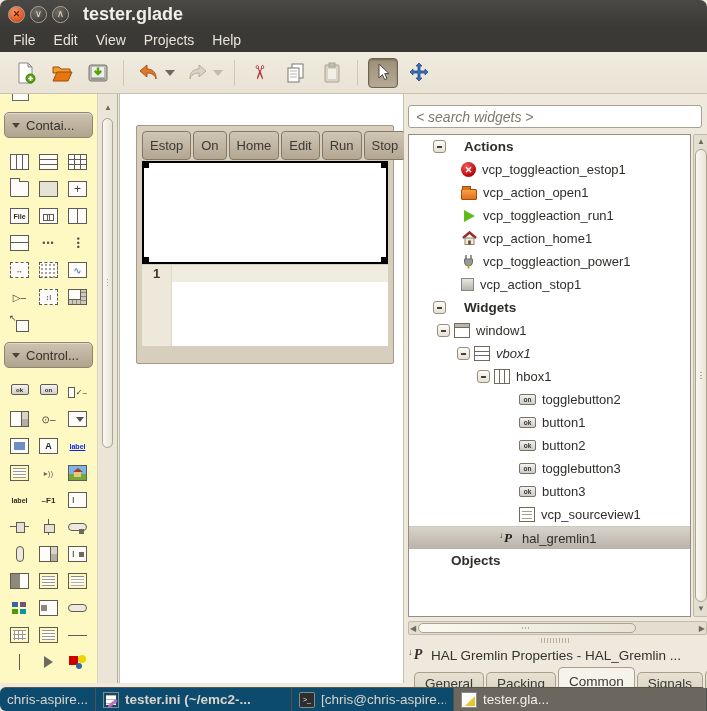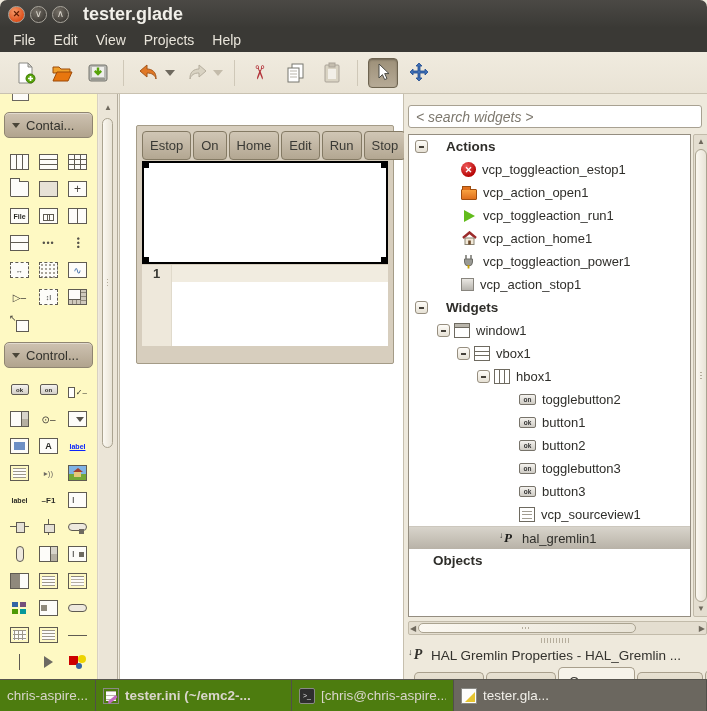--- a/index.html
+++ b/index.html
@@ -170,22 +170,22 @@
   .searchbox::placeholder{color:#7d786e;font-style:italic;}
   .tree{position:absolute;left:4px;top:40px;width:283px;height:483px;background:#fff;
         border:1px solid #948d80;overflow:hidden;}
   .row{height:23px;display:flex;align-items:center;font-size:13px;color:#2f2e2a;position:relative;}
   .row.sel{background:linear-gradient(#d8d4cb,#b8b2a7);border-top:1px solid #ccc7bd;}
   .row .lbl{margin-left:6px;white-space:nowrap;}
   .row.group .lbl{font-weight:bold;margin-left:18px;font-size:13.5px;}
   .exp{width:13px;height:13px;border:1px solid #968e7f;border-radius:3px;flex:none;
        background:linear-gradient(#fefcf8,#e6e1d5);position:relative;}
   .exp::after{content:"";position:absolute;left:3px;right:3px;top:5px;height:2px;background:#45413a;}
-  .ind0{padding-left:6px;} .ind1a{padding-left:48px;} .ind1{padding-left:28px;}
-  .ind2{padding-left:48px;} .ind3{padding-left:68px;} .ind3i{padding-left:87px;} .ind4{padding-left:106px;}
+  .ind0{padding-left:24px;} .ind1a{padding-left:48px;} .ind1{padding-left:28px;}
+  .ind2{padding-left:48px;font-style:italic;} .ind3{padding-left:68px;} .ind3i{padding-left:87px;} .ind4{padding-left:106px;}
 
   
   .ti{width:16px;height:15px;flex:none;margin-left:4px;position:relative;
       display:flex;align-items:center;justify-content:center;}
   .ti-estop{background:radial-gradient(circle at 36% 30%,#f05a5a,#b30000 75%);border-radius:50%;
             color:#fff;font-size:9px;font-weight:bold;width:15px;}
   .ti-open{height:11px;margin-top:3px;background:linear-gradient(#f9a13f,#e0701d);
            border:1px solid #a04e0f;border-radius:1px;}
   .ti-open::before{content:"";position:absolute;top:-4px;left:0;width:7px;height:3px;
                    background:#e0701d;border:1px solid #a04e0f;border-bottom:none;}
@@ -227,22 +227,22 @@
                  font-weight:bold;font-style:italic;font-size:14px;display:flex;align-items:center;justify-content:center;}
   .props-gremlin::before{content:"↓";font-size:9px;position:absolute;left:-2px;top:0;font-style:normal;}
 
   .tabs{position:absolute;left:4px;right:2px;top:570px;height:30px;display:flex;align-items:flex-end;gap:2px;padding-left:6px;}
   .tab{height:22px;background:linear-gradient(#e7e1d2,#d9d2c0);border:1px solid #a89f8c;border-bottom:none;
        border-radius:5px 5px 0 0;padding:3px 10px 0 10px;font-size:13.5px;color:#3a3a35;}
   .tab.active{height:27px;background:#f6f3ea;padding-top:6px;}
   .tab.a11y{padding:2px 5px 0 5px;height:24px;display:flex;align-items:center;}
 
   
-  .taskbar{position:absolute;left:0;right:0;bottom:0;height:32px;background:#4d7c0f;
-           border-top:1px solid #57554f;display:flex;}
+  .taskbar{position:absolute;left:0;right:0;bottom:0;height:24px;background:#0c4a6e;
+           border-top:1px solid #57554f;display:flex;border-radius:6px;}
   .task{display:flex;align-items:center;gap:6px;padding:0 7px;border-right:1px solid #514f49;
         color:#d9d5cb;font-size:13.5px;overflow:hidden;white-space:nowrap;}
   .task.active{background:#6b675f;color:#f1efe9;}
   .task .tlabel{overflow:hidden;text-overflow:clip;}
   .ticon{width:16px;height:16px;flex:none;position:relative;}
   .ticon.gedit{background:#fdfdfb;border:1px solid #8a8a85;
        background-image:repeating-linear-gradient(0deg,transparent 0 3px,#b9b5ab 3px 4px);background-clip:content-box;padding:2px;}
   .ticon.gedit::after{content:"";position:absolute;left:3px;top:9px;width:11px;height:2.5px;background:#c26bc0;
        transform:rotate(-40deg);border-radius:2px;}
   .ticon.term{background:#2e2e2e;border:1px solid #8a8a85;border-radius:2px;color:#e6e6e6;

